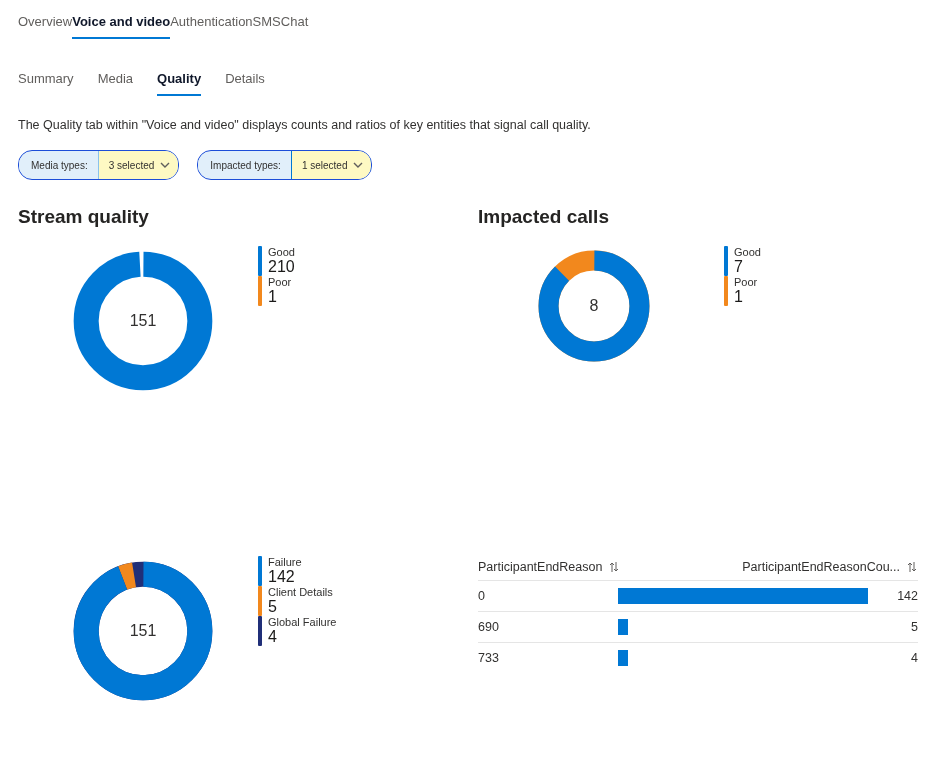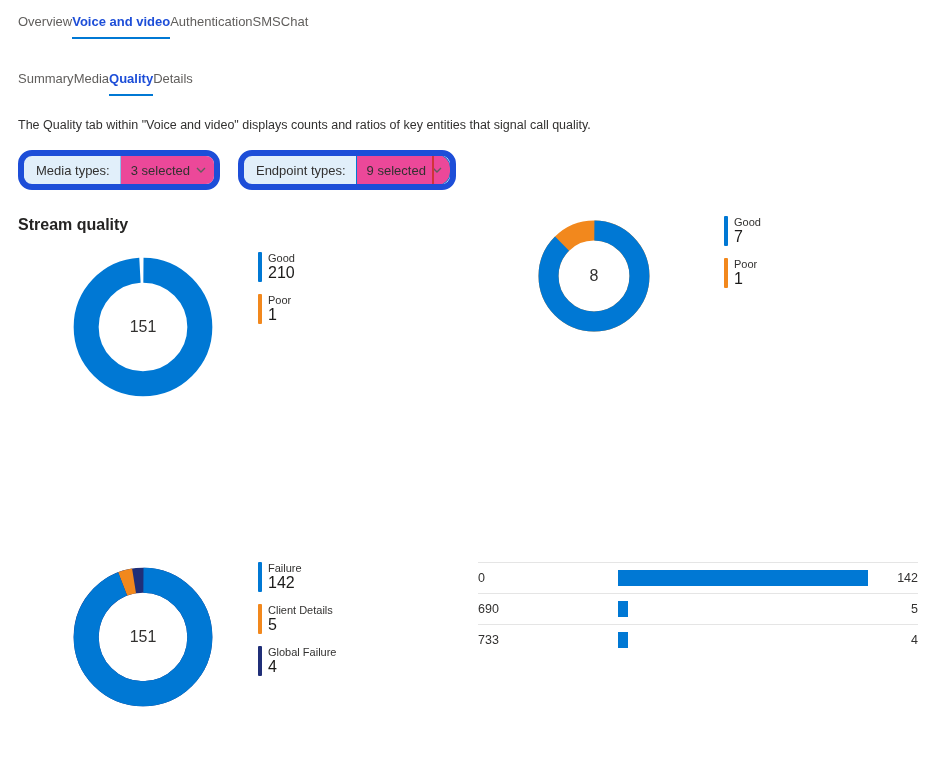--- a/index.html
+++ b/index.html
@@ -18,62 +18,63 @@
     margin-top: 4px;
   }
   .tab {
     padding: 4px 0 8px 0;
     font-size: 13px;
     color: #605e5c;
     cursor: pointer;
     border-bottom: 2px solid transparent;
   }
   .tab.active {
-    color: #1d4ed8;
+    color: #0f172a;
     font-weight: 600;
     border-bottom: 2px solid #0078d4;
   }
   .subtabs-row {
     display: flex;
+    gap: 24px;
     margin-top: 28px;
   }
   .desc {
     margin-top: 22px;
     font-size: 12.5px;
     color: #323130;
   }
   
   .filters-row {
     position: relative;
     margin-top: 18px;
     display: flex;
     gap: 18px;
   }
   .filter-pill {
     display: flex;
     align-items: center;
     height: 28px;
     background: #e1effa;
-    border: 6px solid #1d4ed8;
+    border: 1px solid #1d4ed8;
     border-radius: 14px;
     overflow: hidden;
-    font-size: 13px;
+    font-size: 10px;
   }
   .filter-pill .pill-label {
     padding: 0 10px 0 12px;
     color: #323130;
     background: #e1effa;
   }
   .filter-pill .pill-value {
     display: flex;
     align-items: center;
     gap: 6px;
     padding: 0 8px 0 10px;
     height: 100%;
-    background: #ec4899;
+    background: #fef9c3;
     border-left: 1px solid #8ac2ec;
   }
   .filter-pill.open .pill-value {
     border: 1px solid #0078d4;
     margin: -1px -1px -1px 0;
     border-radius: 0 14px 14px 0;
     height: calc(100% + 2px);
   }
   .chevron-down-icon {
     display: inline-block;
@@ -89,21 +90,21 @@
   
   .content {
     position: relative;
     margin-top: 26px;
     display: grid;
     grid-template-columns: 1fr 1fr;
     column-gap: 20px;
     row-gap: 160px;
   }
   .panel-title {
-    font-size: 16px;
+    font-size: 19px;
     font-weight: 600;
     color: #252423;
     margin-bottom: 18px;
   }
   
   .panel-body {
     display: flex;
     align-items: flex-start;
     gap: 40px;
   }
@@ -121,21 +122,21 @@
   }
   .donut-center {
     position: absolute;
     inset: 0;
     display: flex;
     align-items: center;
     justify-content: center;
     font-size: 16px;
     color: #323130;
   }
-  .legend { display: flex; flex-direction: column; gap: 12px; font-size: 12px; }
+  .legend { display: flex; flex-direction: column; font-size: 12px; }
   .legend-entry { display:flex; gap:6px; }
   .legend-bar { width:4px; border-radius:1px; }
   .legend-text .lbl { font-size:11px; color:#323130; line-height:12px; }
   .legend-text .val { font-size:16px; color:#1b1a19; line-height:18px; }
   
   .table-panel { font-size:12.5px; }
   .tbl-header { display:flex; justify-content:space-between; padding:4px 0 6px 0; color:#323130; }
   .th { display:flex; align-items:center; gap:6px; cursor:pointer; }
   .sort-icon svg { display:block; }
   .tbl-row {
@@ -177,23 +178,23 @@
         <span>3 selected</span>
         <span class="chevron-down-icon">
           <svg width="10" height="8" viewBox="0 0 10 8">
               <path d="M1 2 L5 6 L9 2" fill="none" stroke="#605e5c" stroke-width="1.4"></path>
             </svg>
         </span>
       </span>
     </div>
 
     <div class="filter-pill open" style="position:relative;">
-      <span class="pill-label">Endpoint types:</span>
+      <span class="pill-label">Impacted types:</span>
       <span class="pill-value">
-        <span>9 selected</span>
+        <span>1 selected</span>
         <span class="chevron-down-icon">
           <svg width="10" height="8" viewBox="0 0 10 8">
               <path d="M1 2 L5 6 L9 2" fill="none" stroke="#605e5c" stroke-width="1.4"></path>
             </svg>
         </span>
       </span>
 
       <div class="highlight-box" style="top:-8px; left:-10px; width:196px; height:172px;"></div>
     </div>
   </div>
@@ -226,20 +227,21 @@
             <div class="legend-text">
               <div class="lbl">Poor</div>
               <div class="val">1</div>
             </div>
           </div>
         </div>
       </div>
     </div>
 
     <div class="panel impacted">
+      <div class="panel-title">Impacted calls</div>
       <div class="panel-body">
         <div class="donut-wrap small">
           <svg viewBox="0 0 42 42" width="120" height="120">
             <circle cx="21" cy="21" r="15.915" fill="none" stroke="#f2881d" stroke-width="7"></circle>
 
             <circle cx="21" cy="21" r="15.915" fill="none" stroke="#0078d4" stroke-width="7" stroke-dasharray="87.5 12.5" stroke-dashoffset="25"></circle>
           </svg>
           <div class="donut-center">8</div>
         </div>
         <div class="legend">
@@ -293,20 +295,38 @@
             <div class="legend-text">
               <div class="lbl">Global Failure</div>
               <div class="val">4</div>
             </div>
           </div>
         </div>
       </div>
     </div>
 
     <div class="table-panel">
+      <div class="tbl-header">
+        <div class="th">
+          <span>ParticipantEndReason</span>
+          <span class="sort-icon">
+            <svg width="12" height="12" viewBox="0 0 12 12">
+                <path d="M4 11 L4 2 M4 2 L2 4 M4 2 L6 4 M8 1 L8 10 M8 10 L6 8 M8 10 L10 8" stroke="#605e5c" stroke-width="1" fill="none"></path>
+              </svg>
+          </span>
+        </div>
+        <div class="th">
+          <span>ParticipantEndReasonCou...</span>
+          <span class="sort-icon">
+            <svg width="12" height="12" viewBox="0 0 12 12">
+                <path d="M4 11 L4 2 M4 2 L2 4 M4 2 L6 4 M8 1 L8 10 M8 10 L6 8 M8 10 L10 8" stroke="#605e5c" stroke-width="1" fill="none"></path>
+              </svg>
+          </span>
+        </div>
+      </div>
       <div class="tbl-row">
         <div>0</div>
         <div class="barcell">
             <div class="barfill" style="width:100%"></div>
           </div>
         <div style="text-align:right">142</div>
       </div>
       <div class="tbl-row">
         <div>690</div>
         <div class="barcell">

